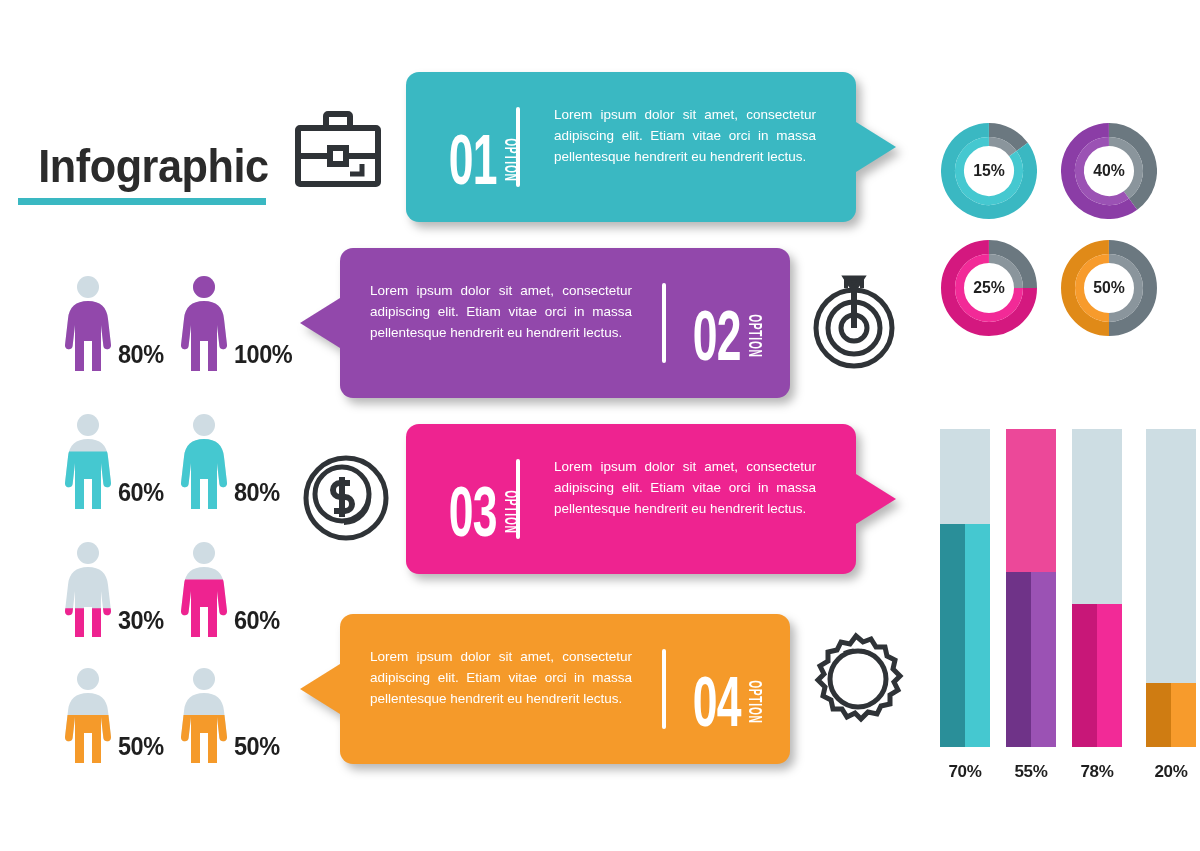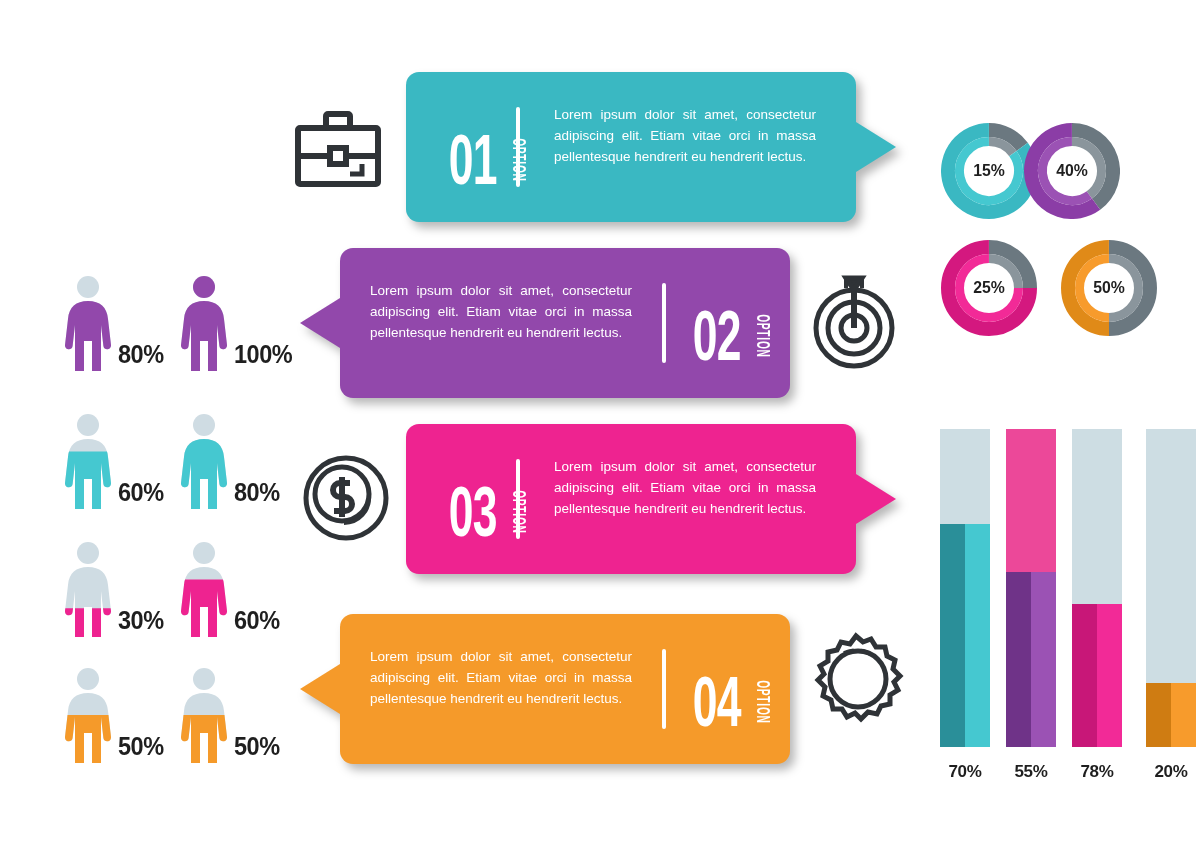--- a/index.html
+++ b/index.html
@@ -23,21 +23,21 @@
 
   
   .banner { position: absolute; height: 150px; filter: drop-shadow(5px 6px 5px rgba(0,0,0,0.28)); }
   .banner .body {
     position: absolute; top: 0; bottom: 0; border-radius: 13px;
   }
   .banner .point {
     position: absolute; top: 50px; width: 0; height: 0;
     border-top: 25px solid transparent; border-bottom: 25px solid transparent;
   }
-  .num-group { position: absolute; top: 0; height: 176px; display: flex; align-items: center; gap: 8px; }
+  .num-group { position: absolute; top: 0; height: 176px; display: flex; align-items: center; }
   .num {
     font-family: "Liberation Sans", sans-serif;
     font-size: 57px; font-weight: bold; color: #ffffff;
     letter-spacing: -1px; transform: scaleX(0.78) scaleY(1.22);
     transform-origin: center; line-height: 1;
   }
   .opt-word {
     font-family: "Liberation Sans", sans-serif;
     font-size: 13px; font-weight: bold; color: #ffffff;
     writing-mode: vertical-rl; letter-spacing: 1px;
@@ -83,20 +83,24 @@
     position: absolute; top: 100%; left: 0; width: 50px; margin-top: 15px;
     text-align: center; font-size: 17px; font-weight: bold; color: #1f1f1f;
     font-family: "Liberation Sans", sans-serif; letter-spacing: -0.3px;
   }
 </style>
 </head>
 <body>
 
 <div class="canvas">
 
+  <div class="title-block">
+    <div class="title-text">Infographic</div>
+    <div class="title-rule"></div>
+  </div>
 
   <div class="icon-wrap" style="left:292px; top:106px;">
     <svg width="92" height="86" viewBox="0 0 92 86">
       <g fill="none" stroke="#2f3337" stroke-width="6">
         <rect x="6" y="22" width="80" height="56" rx="2"></rect>
         <rect x="34" y="8" width="24" height="14" rx="2"></rect>
         <rect x="38" y="42" width="16" height="16"></rect>
         <path d="M6 50 H36 M56 50 H86"></path>
         <path d="M70 58 V68 H58" stroke-width="5"></path>
       </g>
@@ -290,21 +294,21 @@
       </div>
     </div>
 
   <div id="donut-layer">
       <div class="donut" style="left: 941px; top: 123px;"><svg width="96" height="96" viewBox="0 0 96 96">
           <path d="M 48 7 A 41 41 0 0 1 81.16969676937285 23.900804656008603" stroke="#6b7880" stroke-width="14" fill="none"></path>
           <path d="M 81.16969676937285 23.900804656008603 A 41 41 0 1 1 47.928441536998164 7.000062446555205" stroke="#3ab8c2" stroke-width="14" fill="none"></path>
           <path d="M 48 18.5 A 29.5 29.5 0 0 1 71.86600133406095 30.66033505737204" stroke="#8a959c" stroke-width="9" fill="none"></path>
           <path d="M 71.86600133406095 30.66033505737204 A 29.5 29.5 0 1 1 47.948512813205994 18.500044931058014" stroke="#45c8d0" stroke-width="9" fill="none"></path>
         </svg><div class="donut-label">15%</div></div>
-      <div class="donut" style="left: 1024px; top: 123px;"><svg width="96" height="96" viewBox="0 0 96 96">
+      <div class="donut" style="left: 1061px; top: 123px;"><svg width="96" height="96" viewBox="0 0 96 96">
           <path d="M 48 7 A 41 41 0 0 1 72.0991953439914 81.16969676937285" stroke="#6b7880" stroke-width="14" fill="none"></path>
           <path d="M 72.0991953439914 81.16969676937285 A 41 41 0 1 1 47.928441536998164 7.000062446555205" stroke="#8b3da6" stroke-width="14" fill="none"></path>
           <path d="M 48 18.5 A 29.5 29.5 0 0 1 65.33966494262796 71.86600133406095" stroke="#8a959c" stroke-width="9" fill="none"></path>
           <path d="M 65.33966494262796 71.86600133406095 A 29.5 29.5 0 1 1 47.948512813205994 18.500044931058014" stroke="#9b52b4" stroke-width="9" fill="none"></path>
         </svg><div class="donut-label">40%</div></div>
       <div class="donut" style="left: 941px; top: 240px;"><svg width="96" height="96" viewBox="0 0 96 96">
           <path d="M 48 7 A 41 41 0 0 1 89 48" stroke="#6b7880" stroke-width="14" fill="none"></path>
           <path d="M 89 48 A 41 41 0 1 1 47.928441536998164 7.000062446555205" stroke="#d4187f" stroke-width="14" fill="none"></path>
           <path d="M 48 18.5 A 29.5 29.5 0 0 1 77.5 48" stroke="#8a959c" stroke-width="9" fill="none"></path>
           <path d="M 77.5 48 A 29.5 29.5 0 1 1 47.948512813205994 18.500044931058014" stroke="#f22a97" stroke-width="9" fill="none"></path>

